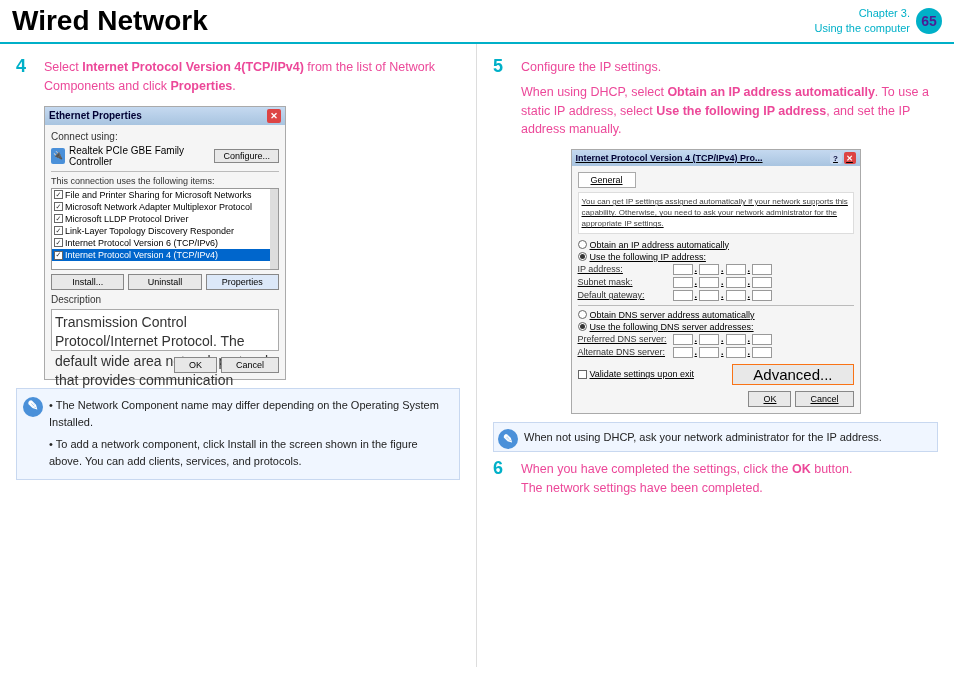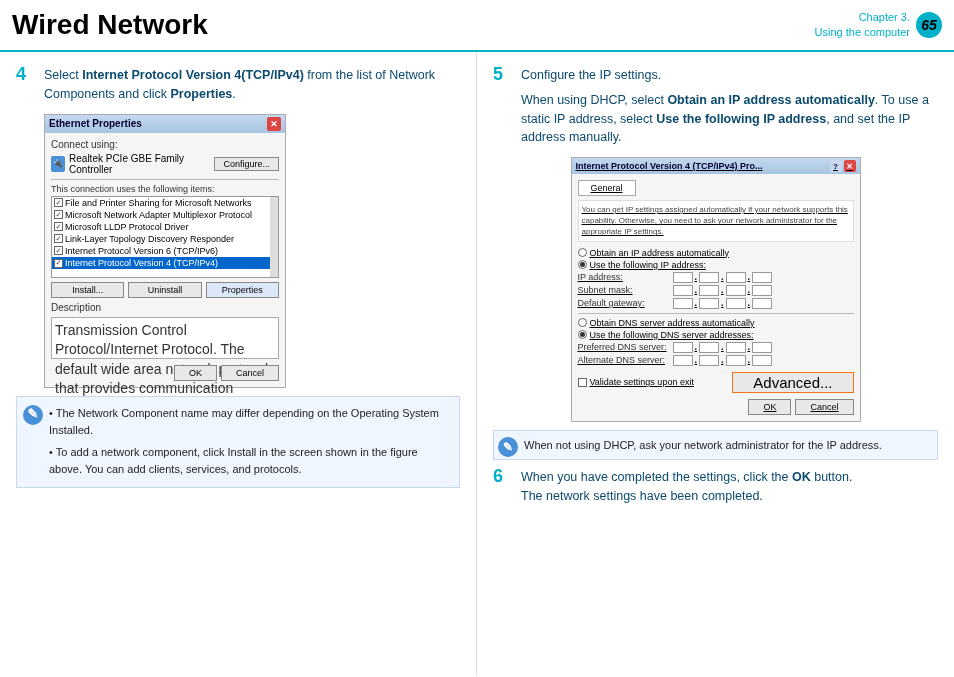--- a/index.html
+++ b/index.html
@@ -11,47 +11,46 @@
       background: #fff;
       overflow: hidden;
     }
 
     
     .header {
       display: flex;
       align-items: center;
       border-bottom: 2px solid #00b0c8;
       padding: 8px 12px;
-      height: 52px;
+      height: 44px;
     }
     .header-title {
       font-size: 28px;
       font-weight: bold;
       color: #000;
       flex: 1;
     }
     .header-right {
       text-align: right;
       font-size: 11px;
       color: #00b0c8;
       line-height: 1.4;
     }
     .header-badge {
       display: inline-block;
       background: #00b0c8;
-      color: #000000;
+      color: #4c1d95;
       border-radius: 50%;
       width: 26px;
       height: 26px;
       line-height: 26px;
       text-align: center;
       font-size: 14px;
       font-weight: bold;
       margin-left: 6px;
-      font-style: italic;
     }
 
     
     .main {
       display: flex;
       height: calc(677px - 54px);
     }
 
     
     .left-col {
@@ -76,21 +75,21 @@
       font-size: 18px;
       font-weight: bold;
       color: #00b0c8;
       min-width: 22px;
       margin-right: 6px;
       margin-top: -2px;
     }
     .step-text {
       font-size: 12.5px;
       line-height: 1.5;
-      color: #0c4a6e;
+      color: #ec4899;
     }
     .step-text strong { font-weight: bold; }
 
     
     .screenshot-box {
       margin: 8px 0 8px 28px;
       border: 1px solid #aaa;
       background: #f0f0f0;
       width: 242px;
       padding: 0;

